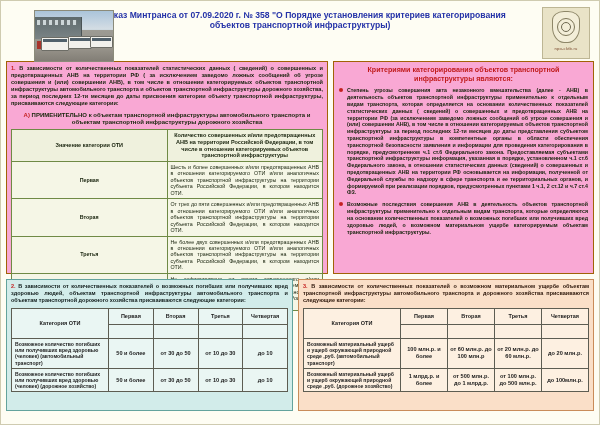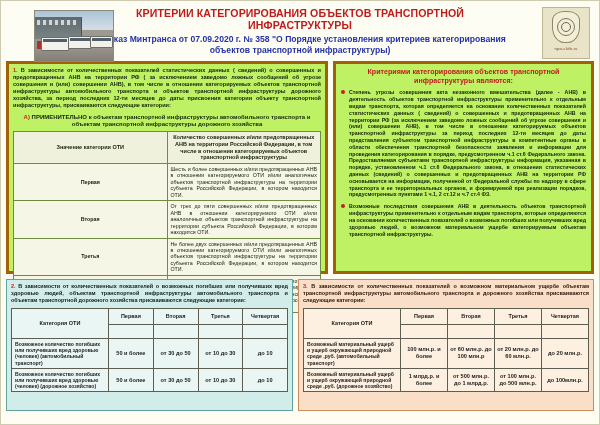--- a/index.html
+++ b/index.html
@@ -118,22 +118,22 @@
     letter-spacing: .2px;
   }
 
   
   .top-band {
     display: flex;
     gap: 5px;
     height: 213px;
   }
   .panel-green {
-    background: #bef264;
-    border: 3px solid #a16207;
+    background: #f9a8d4;
+    border: 1px solid #a16207;
     box-sizing: border-box;
   }
   .panel-left  { width: 322px; padding: 3px 4px 4px 4px; }
   .panel-right { flex: 1; padding: 4px 5px 4px 5px; }
 
   .para-1 {
     font-size: 5.55px;
     line-height: 1.28;
     font-weight: bold;
     text-align: justify;
@@ -292,21 +292,20 @@
       <div class="photo-sky"></div>
       <div class="photo-bldg"></div>
       <div class="photo-ground"></div>
       <div class="photo-red"></div>
       <div class="bus bus1"></div>
       <div class="bus bus2"></div>
       <div class="bus bus3"></div>
     </div>
 
     <div class="header-titles">
-      <div class="title-main">КРИТЕРИИ КАТЕГОРИРОВАНИЯ ОБЪЕКТОВ ТРАНСПОРТНОЙ ИНФРАСТРУКТУРЫ</div>
       <div class="title-sub">(Приказ Минтранса от 07.09.2020 г. № 358 "О Порядке установления критериев категорирования объектов транспортной инфраструктуры)</div>
     </div>
 
     <div class="header-logo">
       <div class="logo-shield"></div>
       <div class="logo-caption">npo-cktb.ru</div>
     </div>
   </div>
 
   <div class="top-band">

